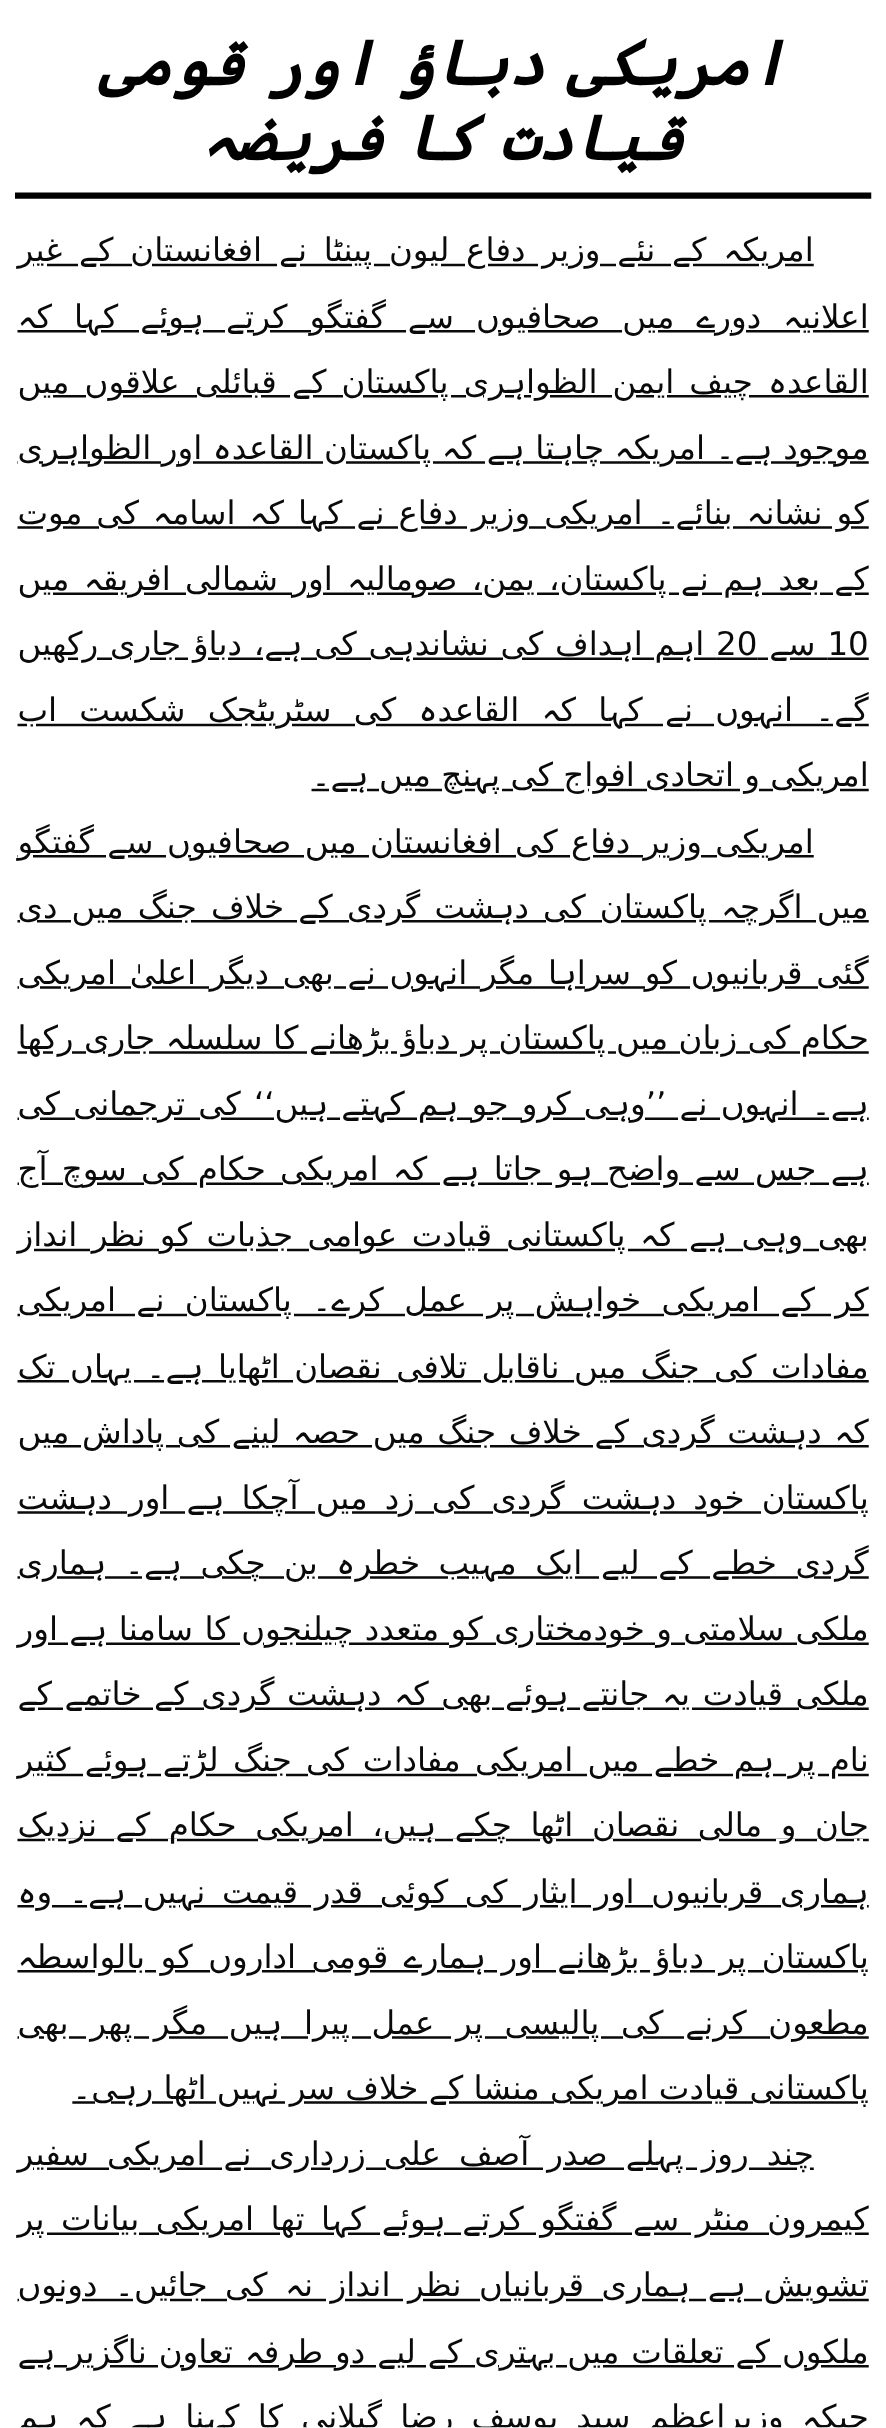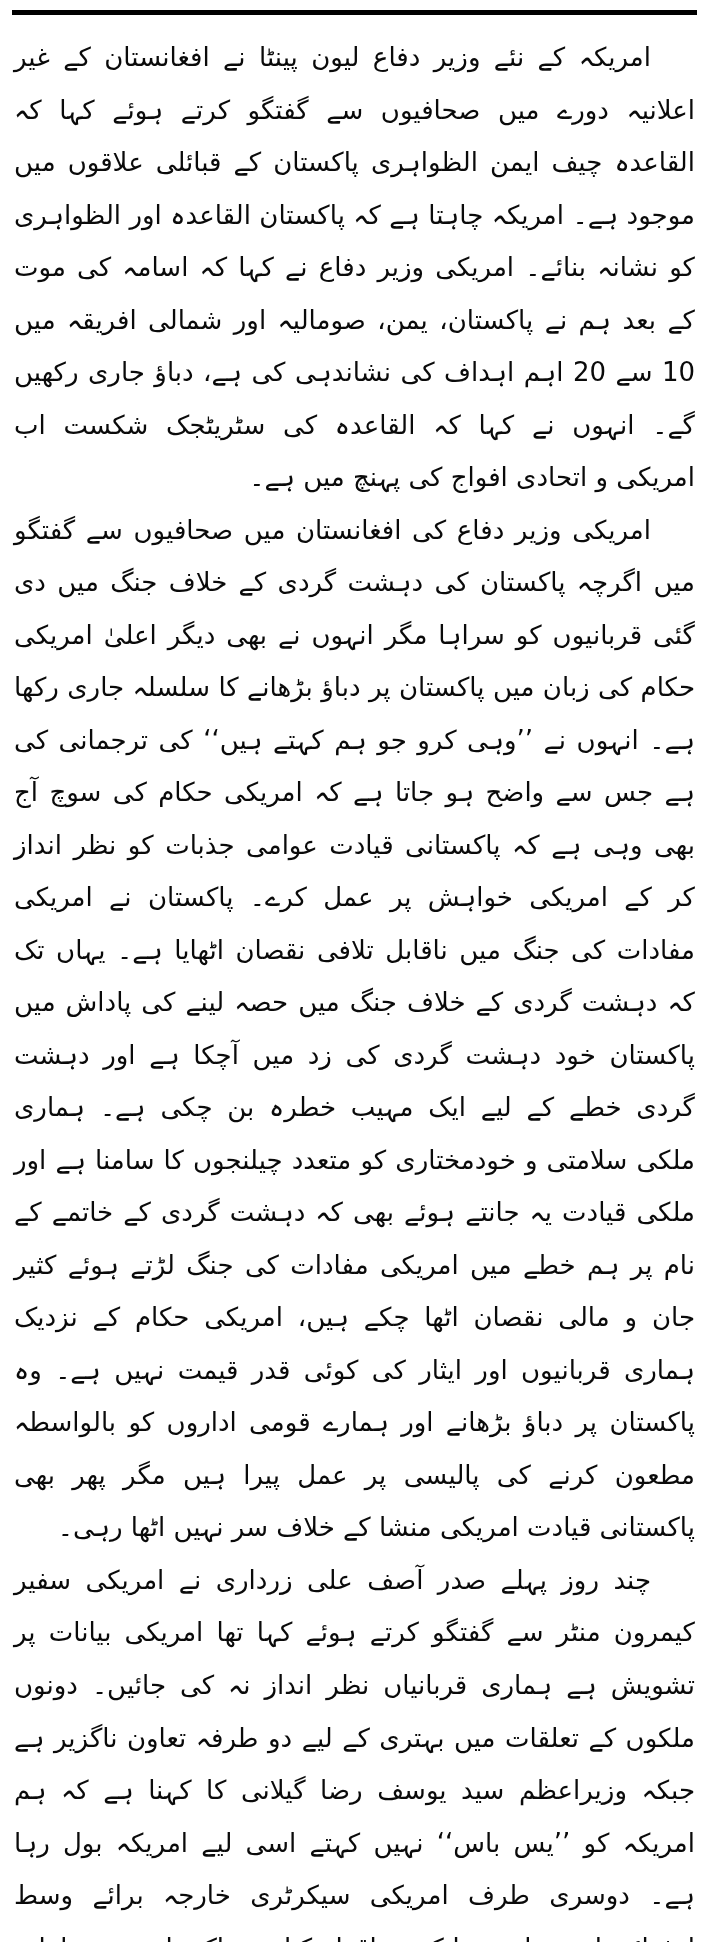--- a/index.html
+++ b/index.html
@@ -44,27 +44,31 @@
     text-align: justify;
     text-justify: inter-word;
     font-size: 26px;
     line-height: 2.02;
     color: #0a0a0a;
     padding: 0 4px;
   }
   .article-body p {
     margin: 0;
     text-indent: 44px; 
+    text-decoration: underline;
   }
 </style>
 </head>
 <body>
 
 <div class="page">
 
+  <div class="masthead">
+    <h1 class="article-title">امریکی دباؤ اور قومی قیادت کا فریضہ</h1>
+  </div>
 
   <hr class="title-divider">
 
   <div class="article-body">
     <p>امریکہ کے نئے وزیر دفاع لیون پینٹا نے افغانستان کے غیر اعلانیہ دورے میں صحافیوں سے گفتگو کرتے ہوئے کہا کہ القاعدہ چیف ایمن الظواہری پاکستان کے قبائلی علاقوں میں موجود ہے۔ امریکہ چاہتا ہے کہ پاکستان القاعدہ اور الظواہری کو نشانہ بنائے۔ امریکی وزیر دفاع نے کہا کہ اسامہ کی موت کے بعد ہم نے پاکستان، یمن، صومالیہ اور شمالی افریقہ میں 10 سے 20 اہم اہداف کی نشاندہی کی ہے، دباؤ جاری رکھیں گے۔ انہوں نے کہا کہ القاعدہ کی سٹریٹجک شکست اب امریکی و اتحادی افواج کی پہنچ میں ہے۔</p>
     <p>امریکی وزیر دفاع کی افغانستان میں صحافیوں سے گفتگو میں اگرچہ پاکستان کی دہشت گردی کے خلاف جنگ میں دی گئی قربانیوں کو سراہا مگر انہوں نے بھی دیگر اعلیٰ امریکی حکام کی زبان میں پاکستان پر دباؤ بڑھانے کا سلسلہ جاری رکھا ہے۔ انہوں نے ’’وہی کرو جو ہم کہتے ہیں‘‘ کی ترجمانی کی ہے جس سے واضح ہو جاتا ہے کہ امریکی حکام کی سوچ آج بھی وہی ہے کہ پاکستانی قیادت عوامی جذبات کو نظر انداز کر کے امریکی خواہش پر عمل کرے۔ پاکستان نے امریکی مفادات کی جنگ میں ناقابل تلافی نقصان اٹھایا ہے۔ یہاں تک کہ دہشت گردی کے خلاف جنگ میں حصہ لینے کی پاداش میں پاکستان خود دہشت گردی کی زد میں آچکا ہے اور دہشت گردی خطے کے لیے ایک مہیب خطرہ بن چکی ہے۔ ہماری ملکی سلامتی و خودمختاری کو متعدد چیلنجوں کا سامنا ہے اور ملکی قیادت یہ جانتے ہوئے بھی کہ دہشت گردی کے خاتمے کے نام پر ہم خطے میں امریکی مفادات کی جنگ لڑتے ہوئے کثیر جان و مالی نقصان اٹھا چکے ہیں، امریکی حکام کے نزدیک ہماری قربانیوں اور ایثار کی کوئی قدر قیمت نہیں ہے۔ وہ پاکستان پر دباؤ بڑھانے اور ہمارے قومی اداروں کو بالواسطہ مطعون کرنے کی پالیسی پر عمل پیرا ہیں مگر پھر بھی پاکستانی قیادت امریکی منشا کے خلاف سر نہیں اٹھا رہی۔</p>
     <p>چند روز پہلے صدر آصف علی زرداری نے امریکی سفیر کیمرون منٹر سے گفتگو کرتے ہوئے کہا تھا امریکی بیانات پر تشویش ہے ہماری قربانیاں نظر انداز نہ کی جائیں۔ دونوں ملکوں کے تعلقات میں بہتری کے لیے دو طرفہ تعاون ناگزیر ہے جبکہ وزیراعظم سید یوسف رضا گیلانی کا کہنا ہے کہ ہم امریکہ کو ’’یس باس‘‘ نہیں کہتے اسی لیے امریکہ بول رہا ہے۔ دوسری طرف امریکی سیکرٹری خارجہ برائے وسط ایشیائی امور رابرٹ بلیک نے اقرار کیا ہے پاکستان سے تعلقات انتہائی کشیدہ ہیں۔ امریکی سفیر کے اس اعتراف کے بعد امریکی وزیر دفاع کو اس امر کا ادراک کر لینا چاہیے تھا کہ پاکستان پر القاعدہ کے خاتمے اور ایمن الظواہری کی گرفتاری کے لیے دباؤ کی اس امریکی خواہش کے کیا معنی ہیں؟ جبکہ دونوں ملکوں کے درمیان دوستانہ تعلقات کی نوعیت پہلے جیسی نہیں رہی اور دونوں کے مابین فاصلے یقیناً بڑھ چکے ہیں۔ پاک فوج اور آئی ایس آئی کے خلاف امریکی حکام کے بیانات سے حالات میں تغیر آچکا ہے اور پاکستان کے عوام اپنی قیادت کے برعکس امریکہ سے شدید نفرت کرتے ہیں کیونکہ پاکستانی عوام کی خواہش تھی کہ امریکہ پاکستان کی مجبوریوں کا احساس کرے اور دو طرفہ تعلقات میں توازن قائم رکھے مگر ایسا نہ ہو سکا۔</p>
 
   </div>
 

